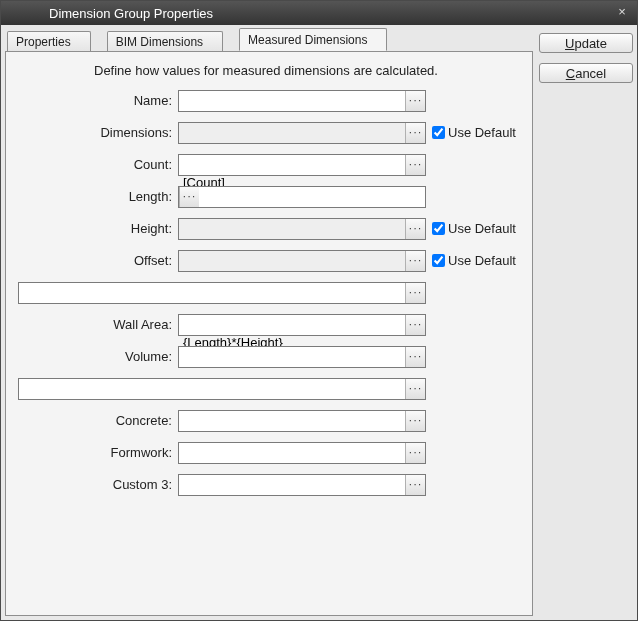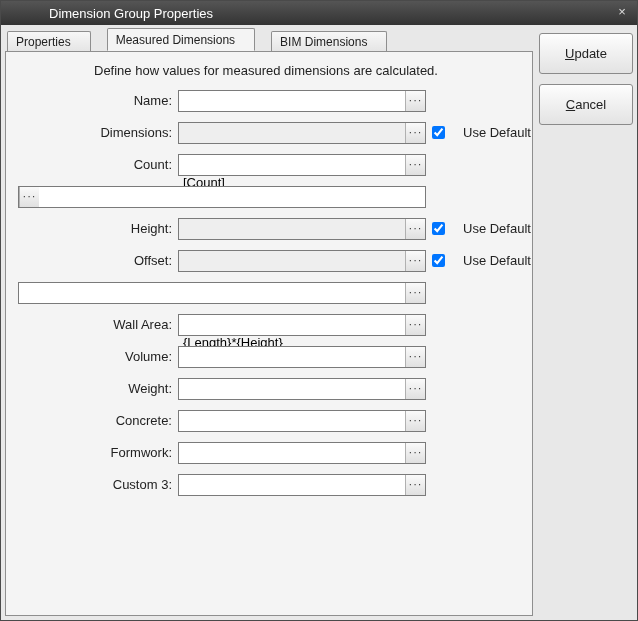--- a/index.html
+++ b/index.html
@@ -138,36 +138,36 @@
     background: linear-gradient(#fafafa,#e0e0e0);
     text-align: center;
     line-height: 18px;
     font-size: 11px;
     color: #333;
     letter-spacing: 1px;
   }
   .chkwrap {
     display: flex;
     align-items: center;
-    gap: 18px;
+    gap: 3px;
     font-size: 13px;
     color: #222;
     white-space: nowrap;
     width: 88px;
   }
   .chkwrap input { width:13px; height:13px; margin:0; }
   .rightpane {
     width: 94px;
     display: flex;
     flex-direction: column;
     gap: 10px;
     padding-top: 4px;
   }
   .btn {
-    height: 41px;
+    height: 20px;
     border: 1px solid #8a8a8a;
     background: linear-gradient(#fdfdfd,#e3e3e3);
     border-radius: 3px;
     font-size: 13px;
     color: #222;
     cursor: default;
     display: flex;
     align-items: center;
     justify-content: center;
   }
@@ -178,22 +178,22 @@
 
 <div class="window">
   <div class="titlebar">
     <span class="title">Dimension Group Properties</span>
     <span class="close">×</span>
   </div>
   <div class="client">
     <div class="leftpane">
       <div class="tabstrip">
         <div class="tab">Properties</div>
+        <div class="tab">BIM Dimensions</div>
         <div class="tab active">Measured Dimensions</div>
-        <div class="tab">BIM Dimensions</div>
       </div>
       <div class="tabpanel">
         <div class="intro">Define how values for measured dimensions are calculated.</div>
         <div class="fields">
 
           <div class="row">
             <div class="lbl">Name:</div>
             <div class="fieldwrap">
               <div class="combo">
                 <div class="text"></div>
@@ -228,20 +228,21 @@
                 <div class="ellips">···</div>
               </div>
               <div class="chkwrap" style="visibility:hidden">
                   <input type="checkbox" style="">
                   <span></span>
                 </div>
             </div>
           </div>
 
           <div class="row">
+            <div class="lbl">Length:</div>
             <div class="fieldwrap">
               <div class="combo">
                 <div class="ellips">···</div>
               </div>
               <div class="chkwrap" style="visibility:hidden">
                   <input type="checkbox" style="">
                   <span></span>
                 </div>
             </div>
           </div>
@@ -309,21 +310,20 @@
                 <div class="ellips">···</div>
               </div>
               <div class="chkwrap" style="visibility:hidden">
                   <input type="checkbox" style="">
                   <span></span>
                 </div>
             </div>
           </div>
 
           <div class="row">
-            <div class="lbl">Weight:</div>
             <div class="fieldwrap">
               <div class="combo">
                 <div class="text"></div>
                 <div class="ellips">···</div>
               </div>
               <div class="chkwrap" style="visibility:hidden">
                   <input type="checkbox" style="">
                   <span></span>
                 </div>
             </div>

